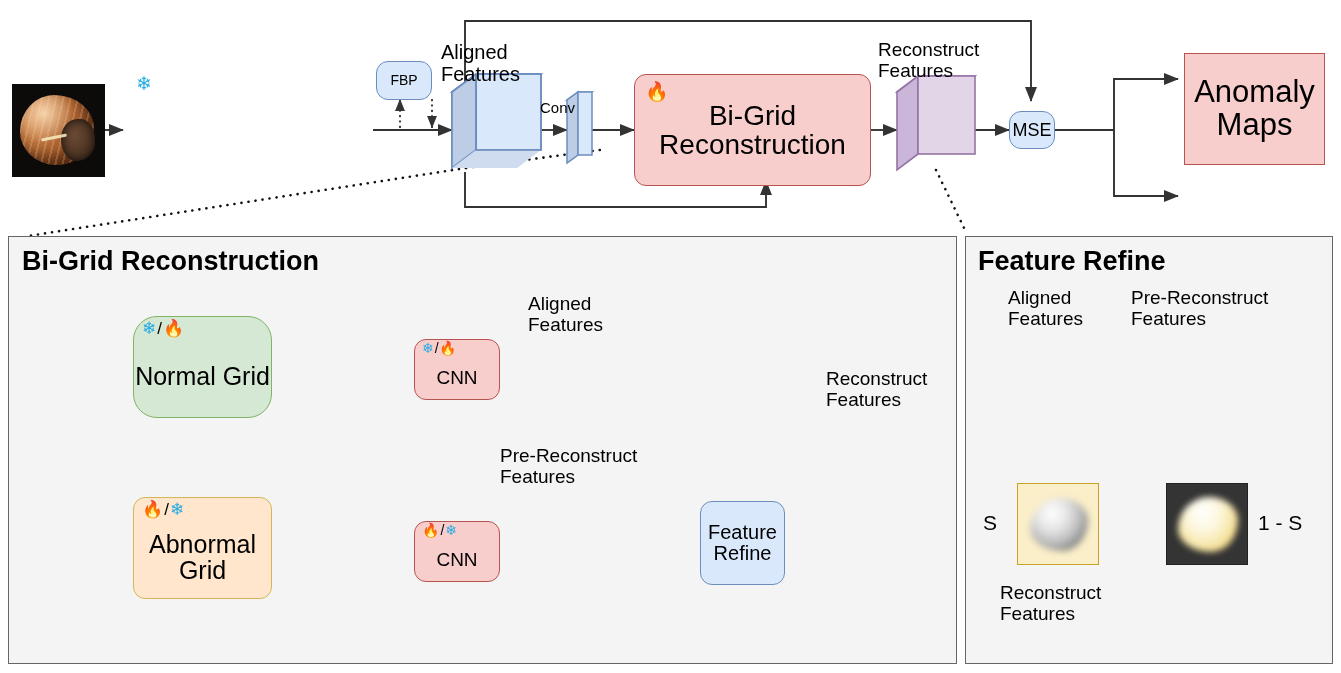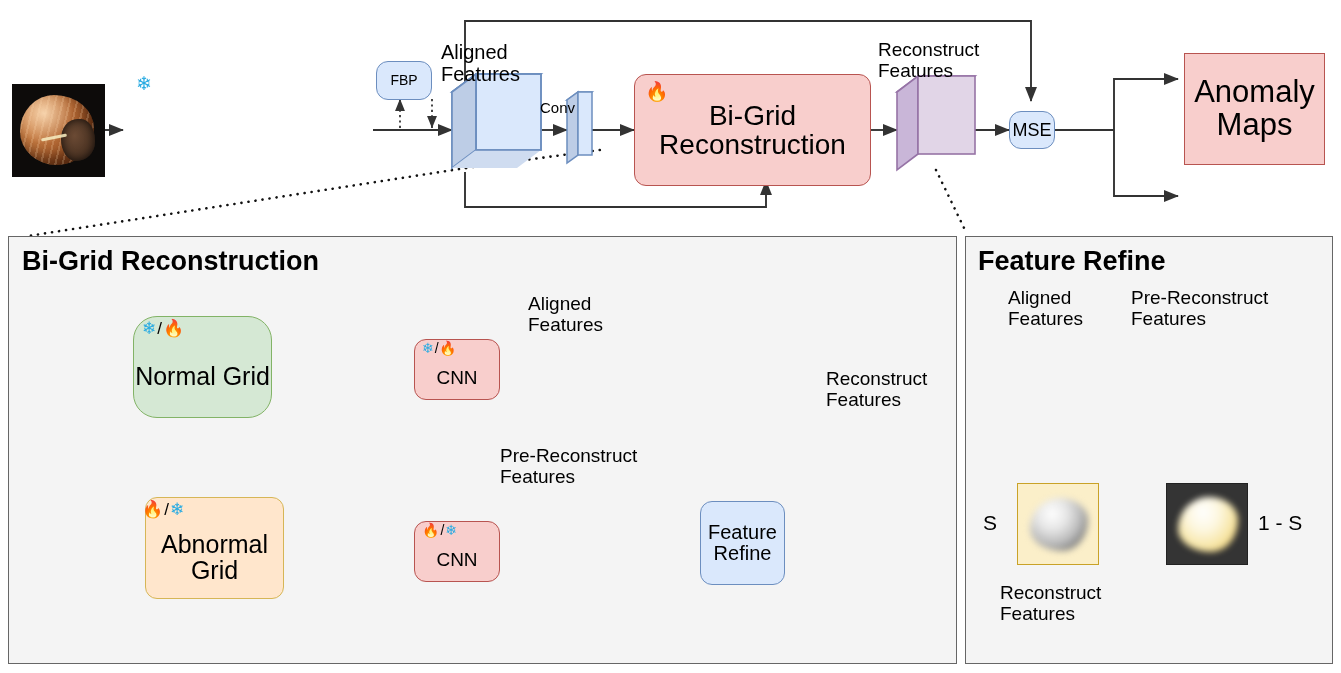--- a/index.html
+++ b/index.html
@@ -271,21 +271,21 @@
   <div class="rbox green" style="left:133px;top:316px;width:139px;height:102px;font-size:25px;padding-top:18px;">
     <span>Normal
 Grid</span>
   </div>
   <div class="badge" style="left:142px;top:320px;font-size:17px;">
     <span class="snow" style="color:#29abe2;">❄</span>
     <span class="slash">/</span>
     <span class="fire" style="color:#ff8c1a;">🔥</span>
   </div>
 
-  <div class="rbox orange" style="left:133px;top:497px;width:139px;height:102px;font-size:25px;padding-top:18px;margin-left:12px;">
+  <div class="rbox orange" style="left:133px;top:497px;width:139px;height:102px;font-size:25px;padding-top:18px;">
     <span>Abnormal
 Grid</span>
   </div>
   <div class="badge" style="left:142px;top:501px;font-size:17px;">
     <span class="fire" style="color:#ff8c1a;">🔥</span>
     <span class="slash">/</span>
     <span class="snow" style="color:#29abe2;">❄</span>
   </div>
 
   <div class="rbox pink" style="left:414px;top:339px;width:86px;height:61px;font-size:19px;padding-top:16px;">

